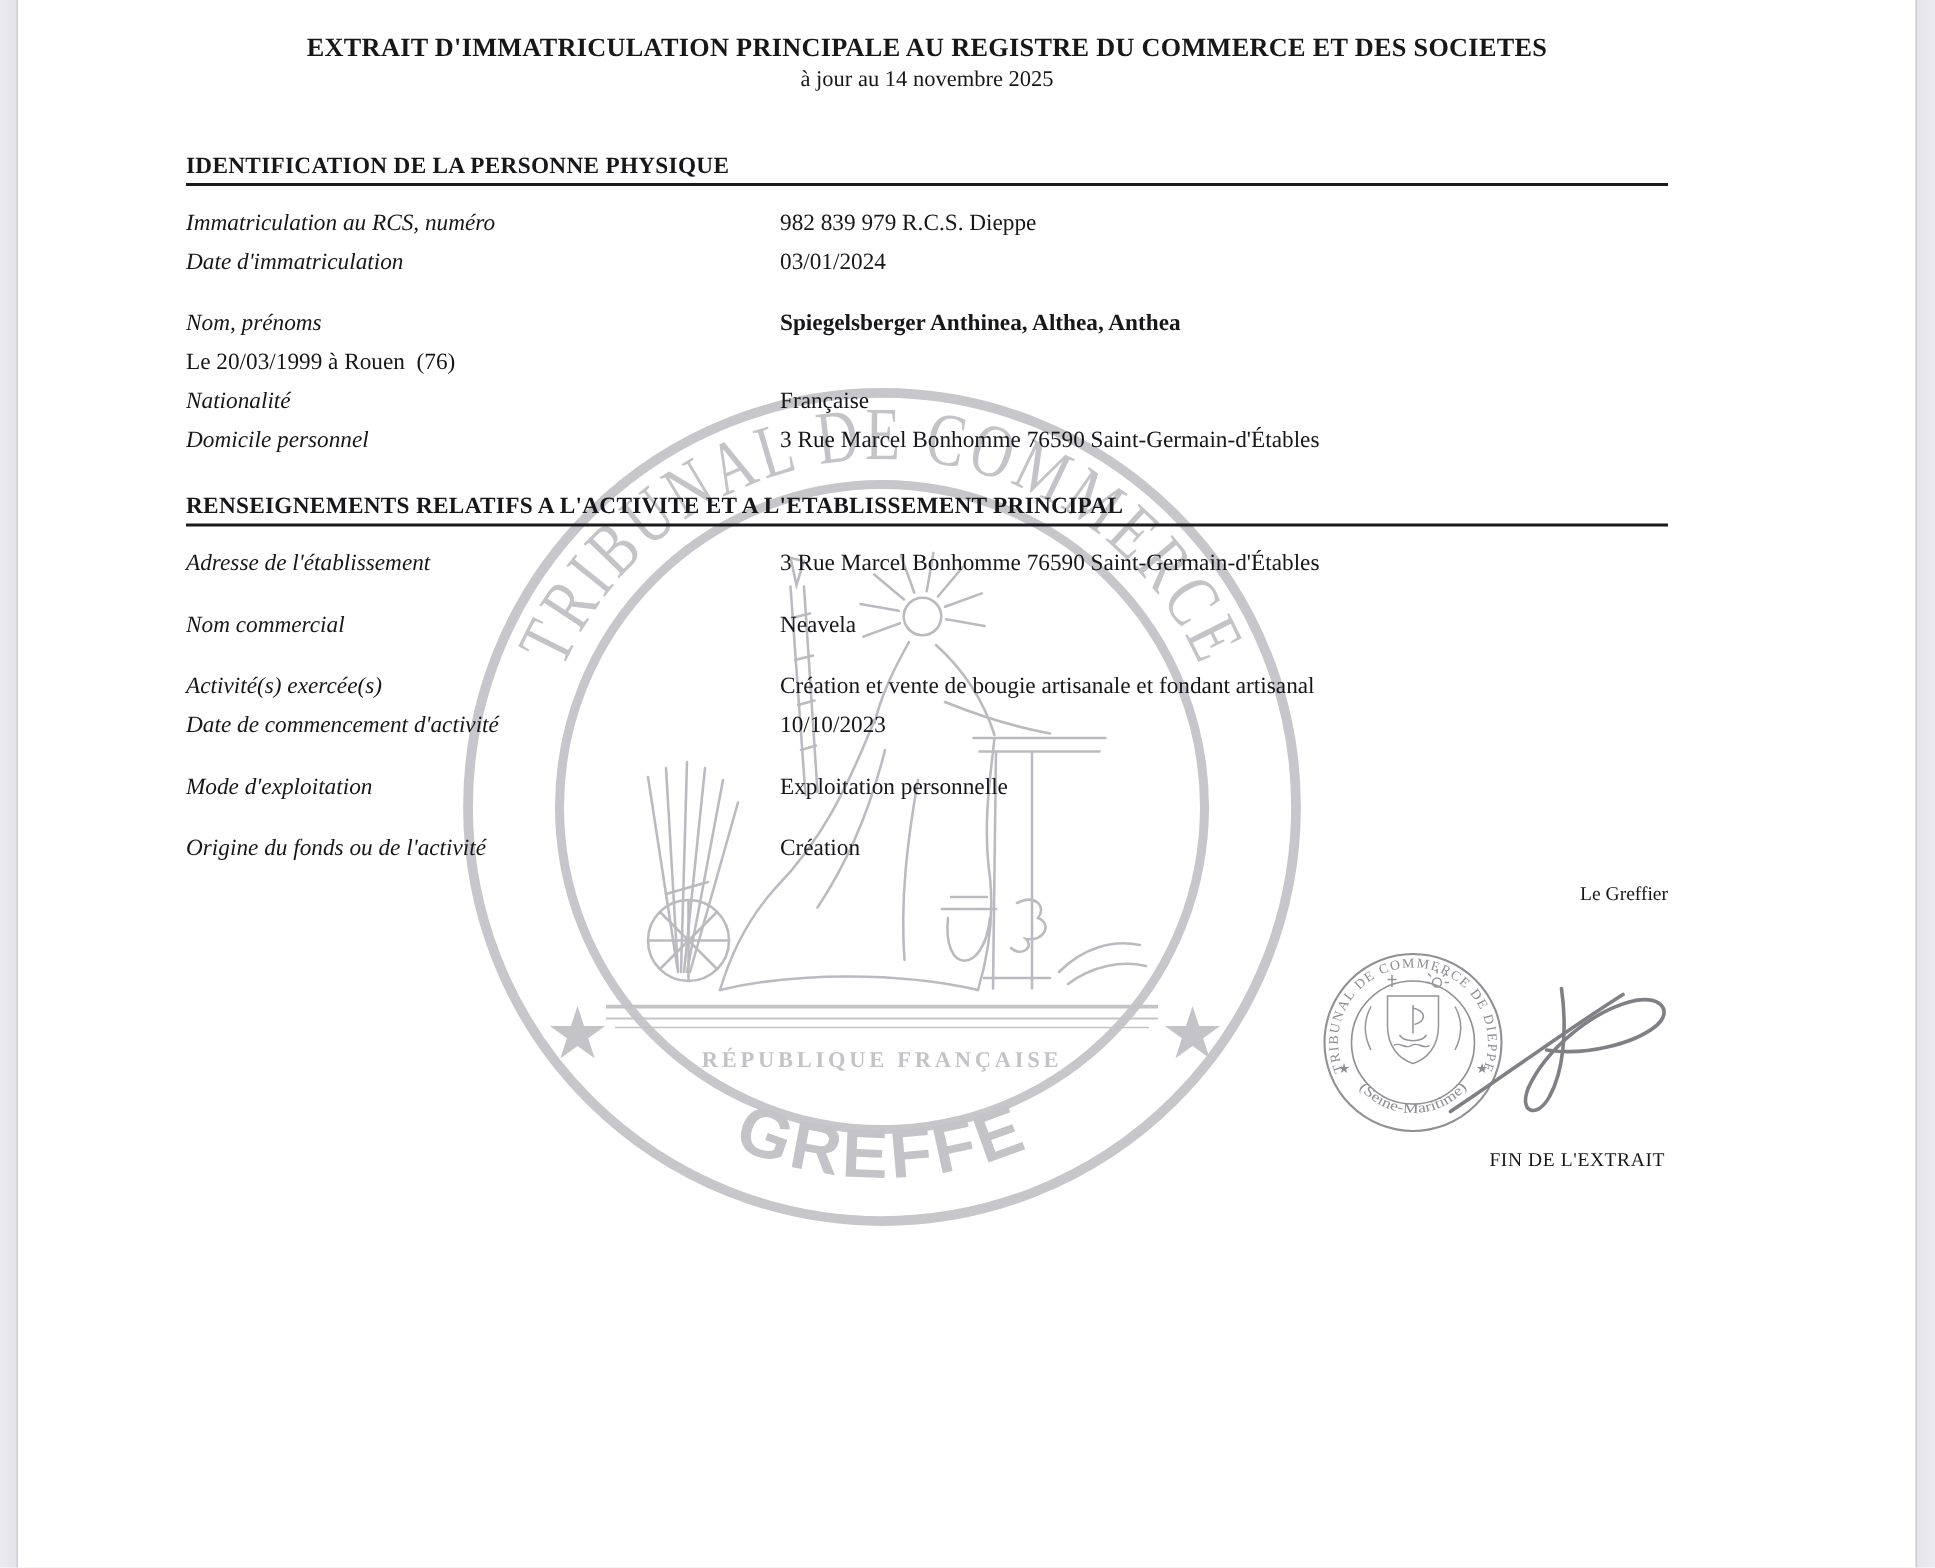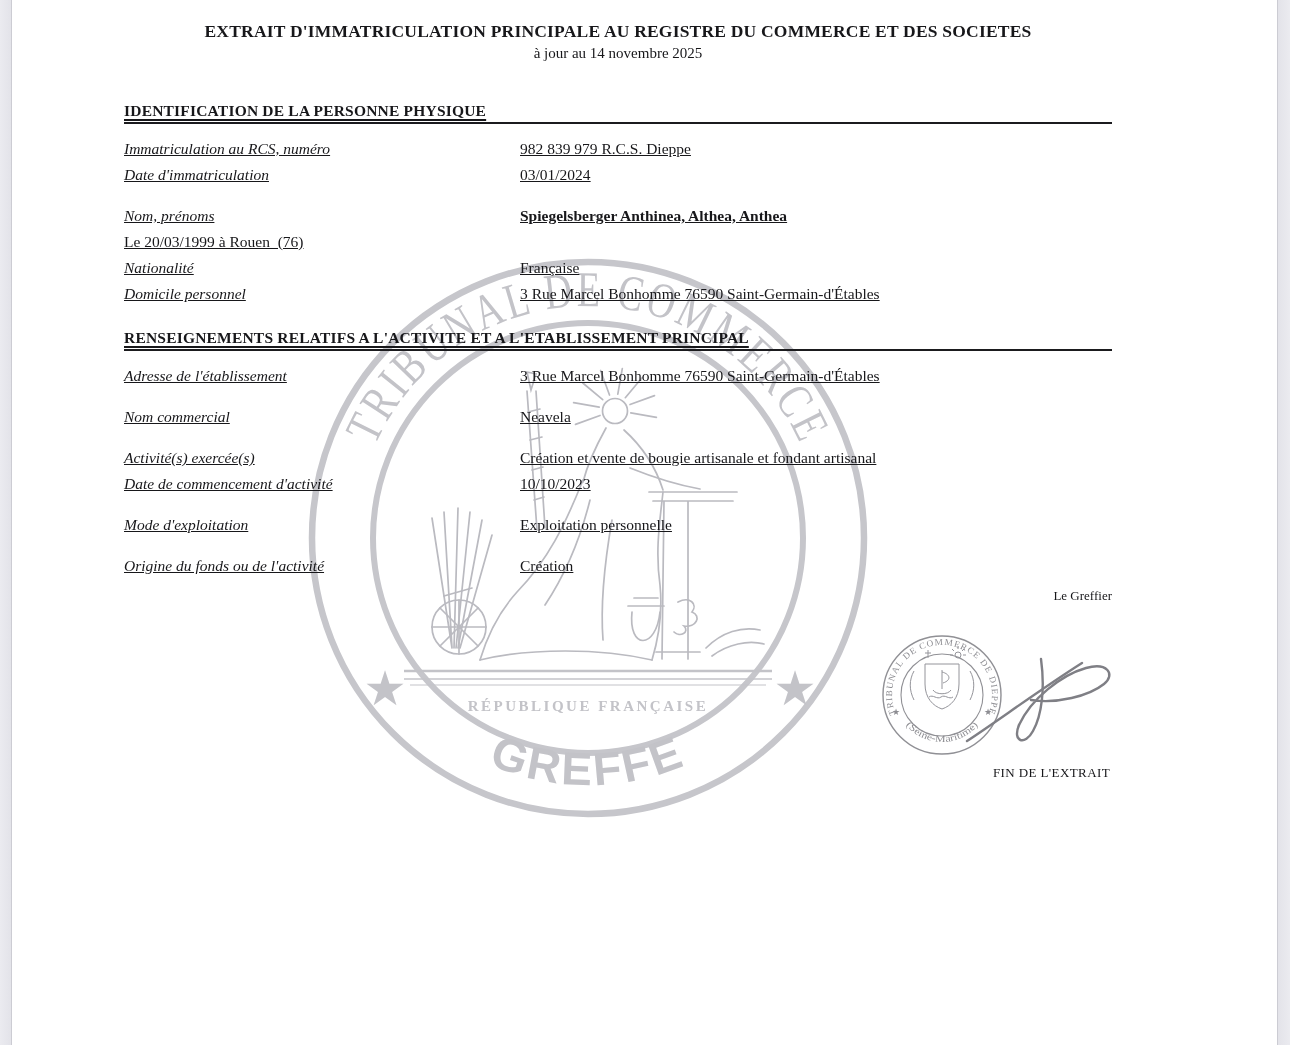--- a/index.html
+++ b/index.html
@@ -15,25 +15,25 @@
           box-shadow:0 0 7px rgba(70,70,90,.22); }
   svg.bg { position:absolute; left:0; top:0; z-index:1; }
   .content { position:absolute; left:124px; top:0; width:988px; height:1045px; z-index:2; }
 
   .doc-title { margin-top:20px; font-size:17.5px; font-weight:bold; text-align:center; line-height:22px; letter-spacing:.2px; }
   .doc-subtitle { margin-top:1px; font-size:15px; text-align:center; line-height:20px; }
 
   .sec-header { margin-top:39px; font-size:15.5px; font-weight:bold; line-height:18px;
                 border-bottom:2px solid #1b1b1e; padding-bottom:2px; letter-spacing:.2px; }
   .sections > .section:nth-child(2) .sec-header { margin-top:22px; }
-  .sec-header-text { text-decoration:underline; text-decoration-thickness:1.5px; text-underline-offset:3px; }
+  .sec-header-text { text-decoration-thickness:1.5px; text-underline-offset:3px; }
 
   .sec-header + .group { margin-top:12px; }
   .group { margin-top:15px; }
-  .row { display:flex; line-height:26px; font-size:15.5px;text-decoration:underline; }
+  .row { display:flex; line-height:26px; font-size:15.5px; }
   .label { flex:0 0 396px; width:396px; font-style:italic; }
   .value { white-space:pre-wrap; }
   .value.bold { font-weight:bold; }
 
   .greffier { position:absolute; top:588px; right:0; font-size:13px; }
   .fin { position:absolute; top:765px; right:2px; font-size:13px; letter-spacing:.4px; }
 </style>
 </head>
 <body>
 

